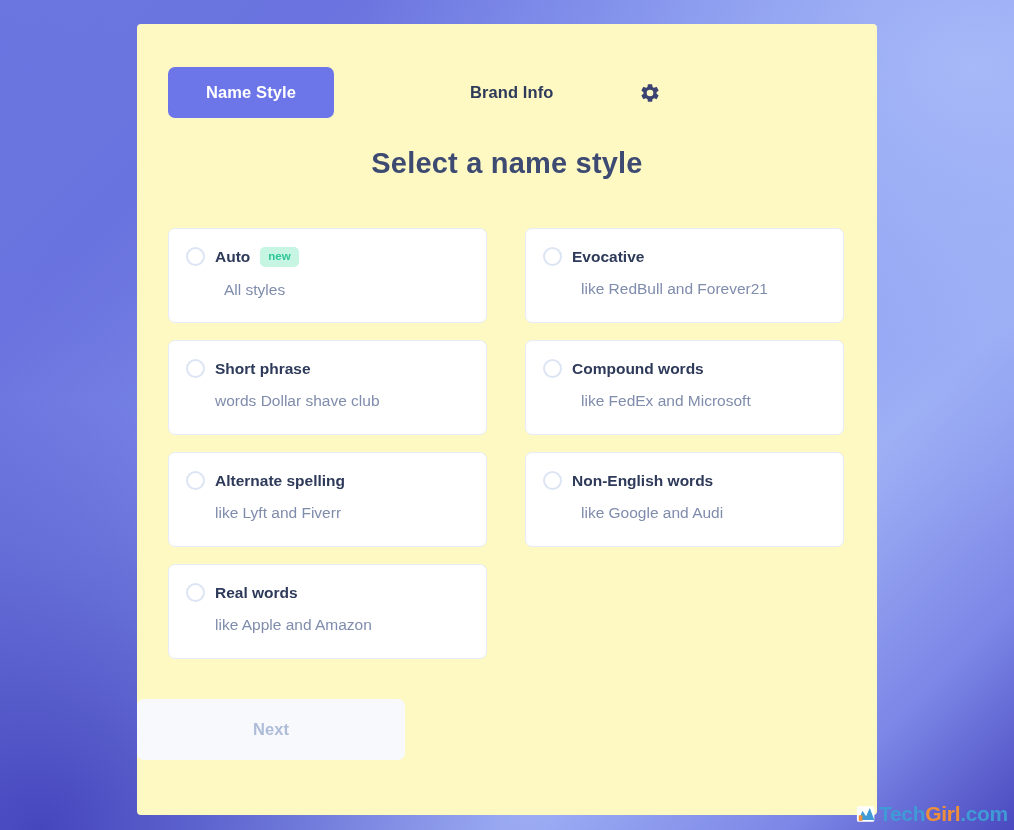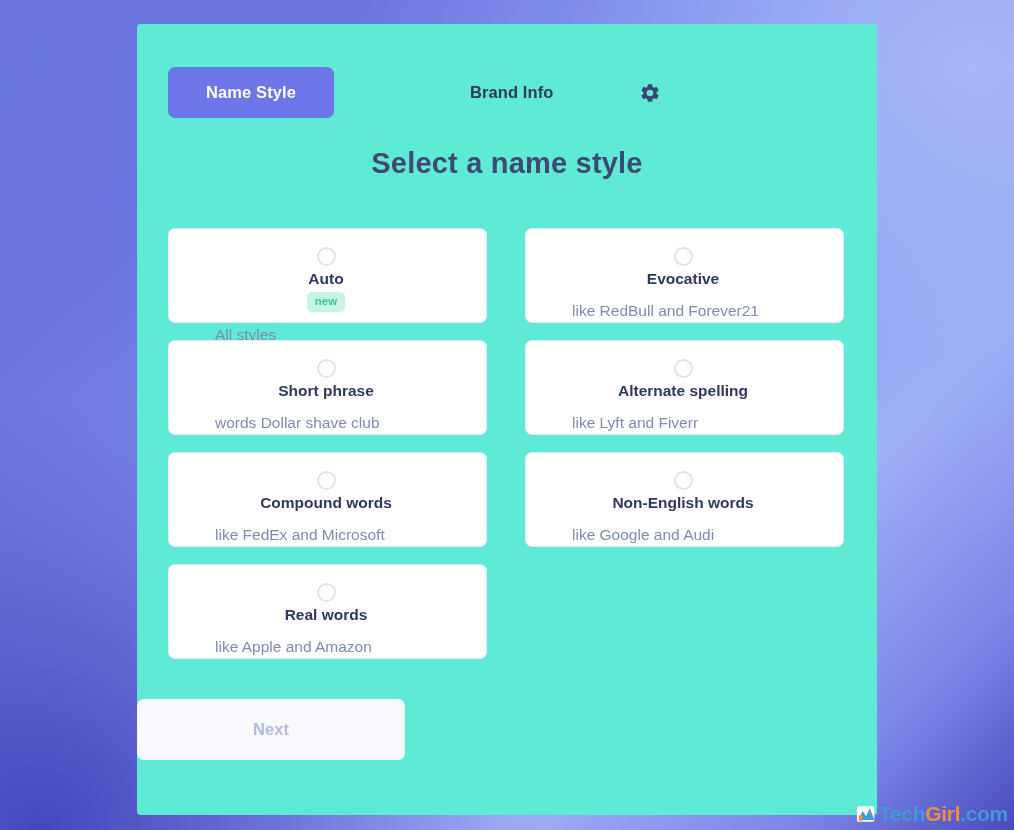--- a/index.html
+++ b/index.html
@@ -27,21 +27,21 @@
     pointer-events: none;
   }
 
   
   .panel {
     position: absolute;
     left: 137px;
     top: 24px;
     width: 740px;
     height: 791px;
-    background: #5eead4;
+    background: #fef9c3;
     border-radius: 4px;
     overflow: hidden;
   }
 
   
   .tabbar {
     display: flex;
     align-items: center;
     padding: 33px 0 0 31px;
     height: 104px;
@@ -102,22 +102,21 @@
     border-radius: 7px;
     background: #ffffff;
     padding: 18px 20px 18px 17px;
     height: 95px;
     cursor: pointer;
   }
 
   .option-top {
     display: flex;
     align-items: center;
-    gap: 4px;
-    flex-direction: column;
+    gap: 10px;
   }
 
   .radio {
     flex: 0 0 auto;
     width: 19px;
     height: 19px;
     border-radius: 50%;
     border: 2px solid #dde5f4;
     background: #ffffff;
   }
@@ -136,21 +135,21 @@
     background: #c6f5e3;
     border-radius: 5px;
     padding: 4px 8px 4px 8px;
     line-height: 1;
   }
 
   .option-sub {
     font-size: 15.5px;
     color: #7f8cab;
     margin-top: 14px;
-    margin-left: 29px;
+    margin-left: 38px;
     white-space: nowrap;
   }
 
   
   .option-card.right .option-sub { margin-left: 29px; }
 
   
   .next-wrap {
     display: flex;
     margin-top: 40px;
@@ -238,34 +237,34 @@
     </div>
 
     <div class="option-card right">
       <div class="option-top">
         <span class="radio"></span>
         <span class="option-label">Short phrase</span>
       </div>
       <div class="option-sub">words Dollar shave club</div>
     </div>
 
+    <div class="option-card">
+      <div class="option-top">
+        <span class="radio"></span>
+        <span class="option-label">Compound words</span>
+      </div>
+      <div class="option-sub">like FedEx and Microsoft</div>
+    </div>
+
     <div class="option-card right">
       <div class="option-top">
         <span class="radio"></span>
         <span class="option-label">Alternate spelling</span>
       </div>
       <div class="option-sub">like Lyft and Fiverr</div>
-    </div>
-
-    <div class="option-card">
-      <div class="option-top">
-        <span class="radio"></span>
-        <span class="option-label">Compound words</span>
-      </div>
-      <div class="option-sub">like FedEx and Microsoft</div>
     </div>
 
     <div class="option-card">
       <div class="option-top">
         <span class="radio"></span>
         <span class="option-label">Non-English words</span>
       </div>
       <div class="option-sub">like Google and Audi</div>
     </div>
 

